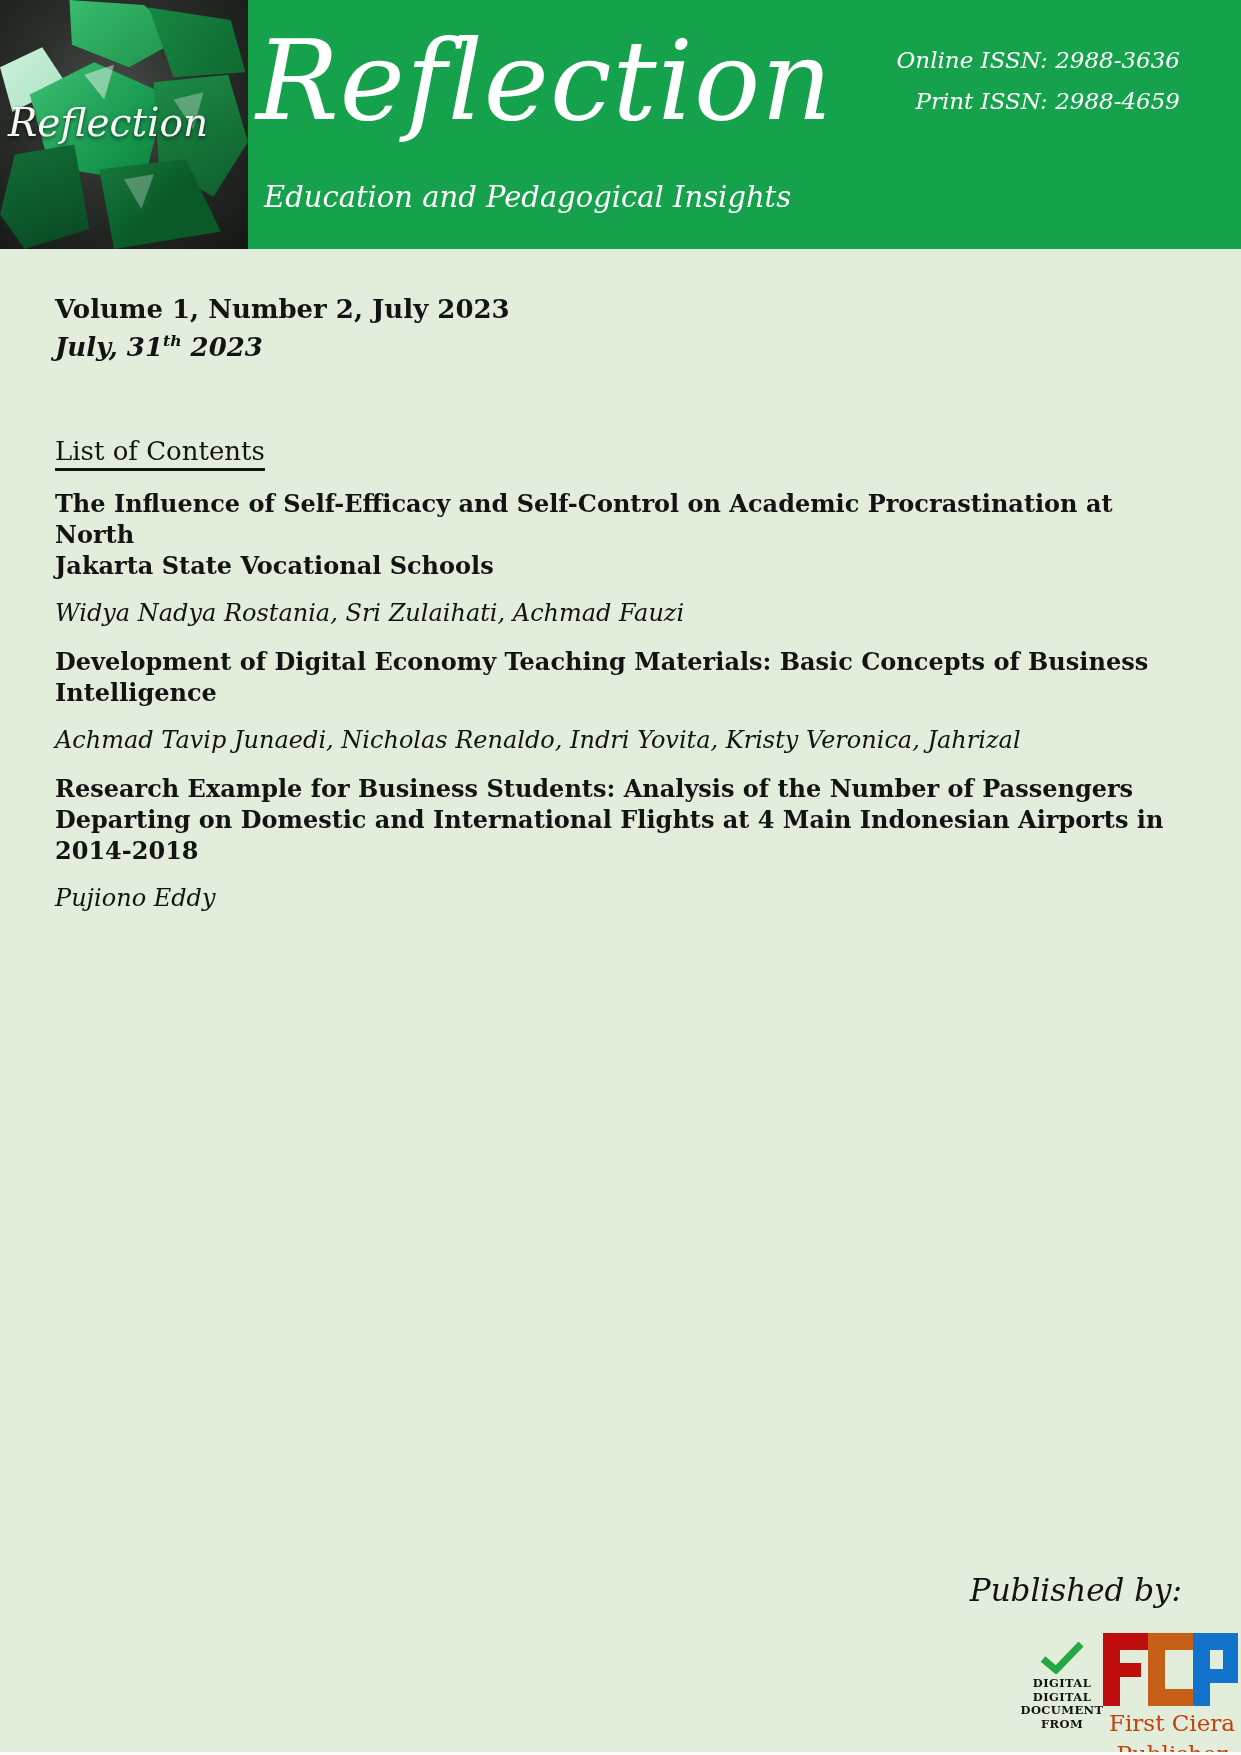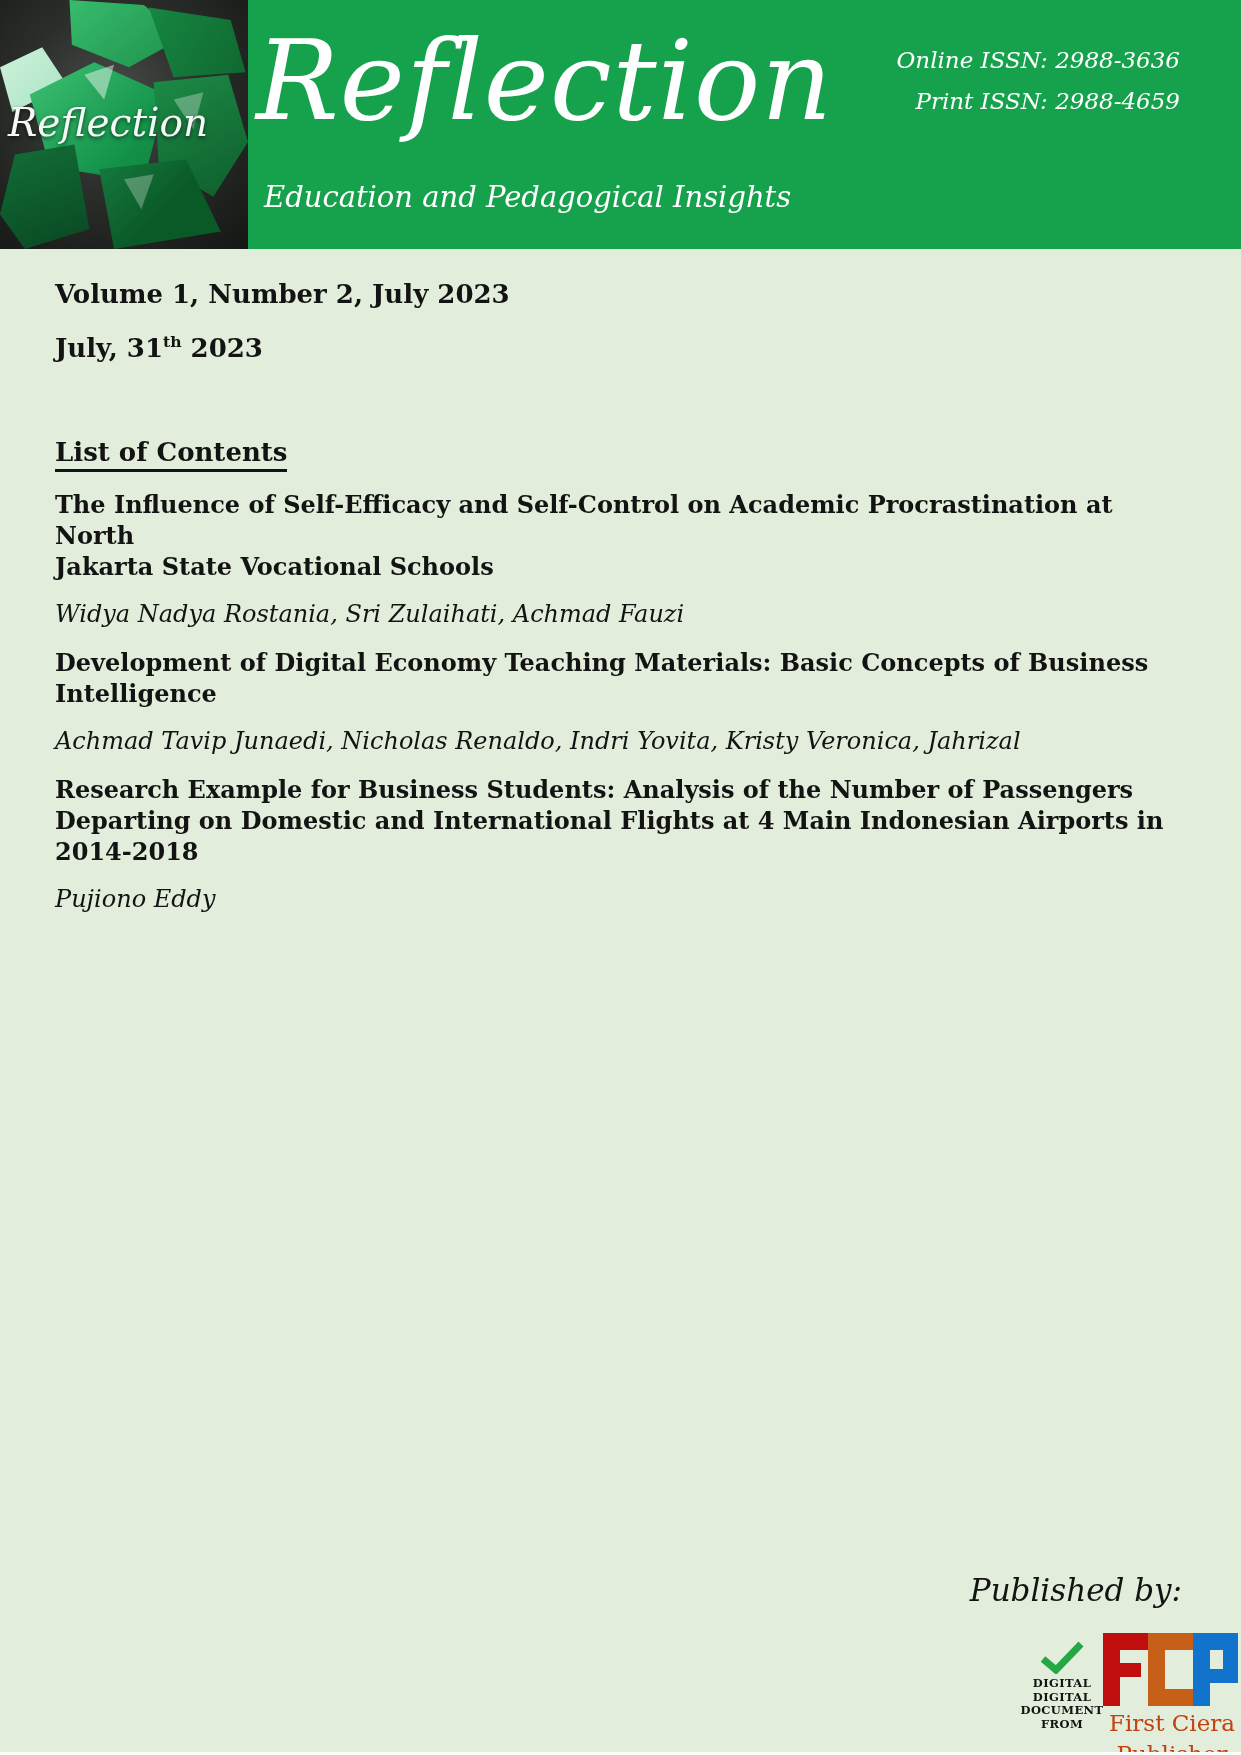--- a/index.html
+++ b/index.html
@@ -49,26 +49,26 @@
   .c8 { clip-path:polygon(34% 30%, 46% 26%, 42% 40%); background:rgba(255,255,255,.45); }
   .c9 { clip-path:polygon(70% 40%, 82% 37%, 78% 52%); background:rgba(255,255,255,.30); }
   .c10{ clip-path:polygon(50% 72%, 62% 70%, 57% 84%); background:rgba(255,255,255,.28); }
   .cover-title {
     position:absolute; left:8px; top:100px; width:240px;
     font-size:39px; font-style:italic; color:#f5f9f5;
     text-shadow:0 2px 4px rgba(0,0,0,.6);
   }
 
   
-  .content { position:absolute; left:55px; top:278px; width:1140px; }
+  .content { position:absolute; left:55px; top:293px; width:1140px; }
   .issue-line { font-size:26px; font-weight:bold; line-height:32px; margin:0; }
-  .issue-date { margin-top:16px; }
+  .issue-date { margin-top:0;font-style:italic; }
   .issue-date .sup { vertical-align:super; font-size:60%; font-weight:bold; }
   .loc-heading {
-    display:inline-block; font-size:26px; font-weight:bold; line-height:32px;
+    display:inline-block; font-size:26px; font-weight:normal; line-height:32px;
     margin:72px 0 0; padding-bottom:1px; border-bottom:3px solid #131313;
   }
   .toc-list { margin-top:14px; }
   .article-title {
     font-size:24px; font-weight:bold; line-height:31px; margin:17px 0 0;
     white-space:pre-line;
   }
   .article-authors {
     font-size:24px; font-style:italic; line-height:31px; margin:17px 0 0;
   }

